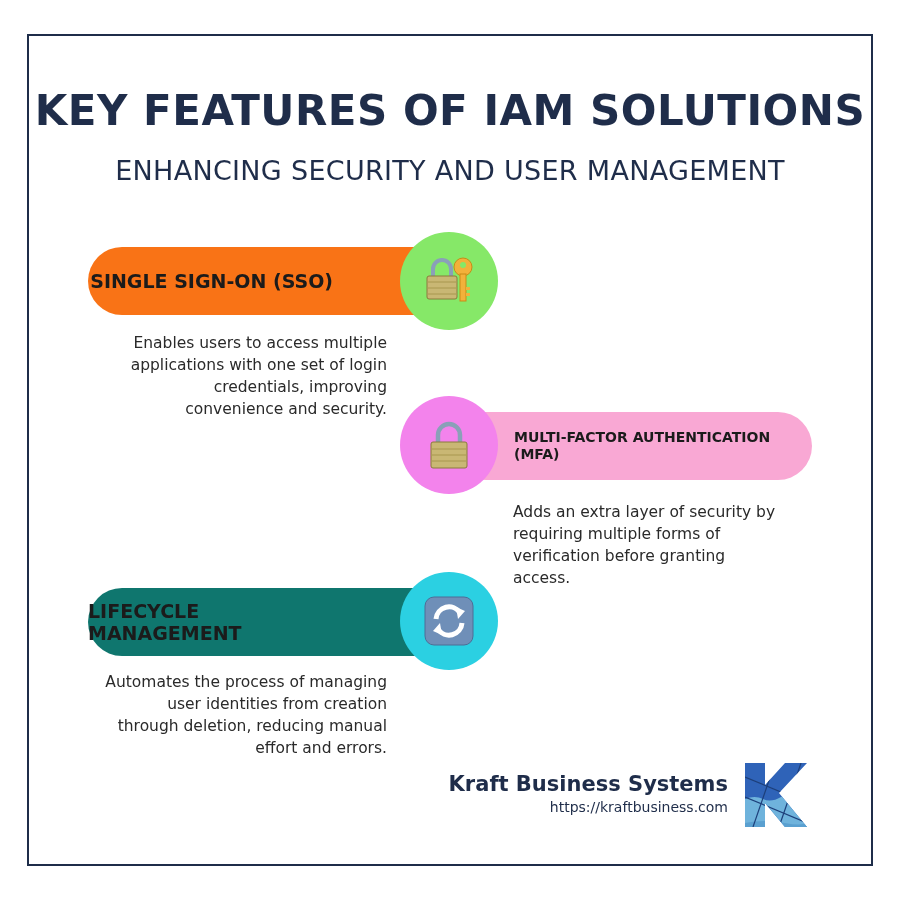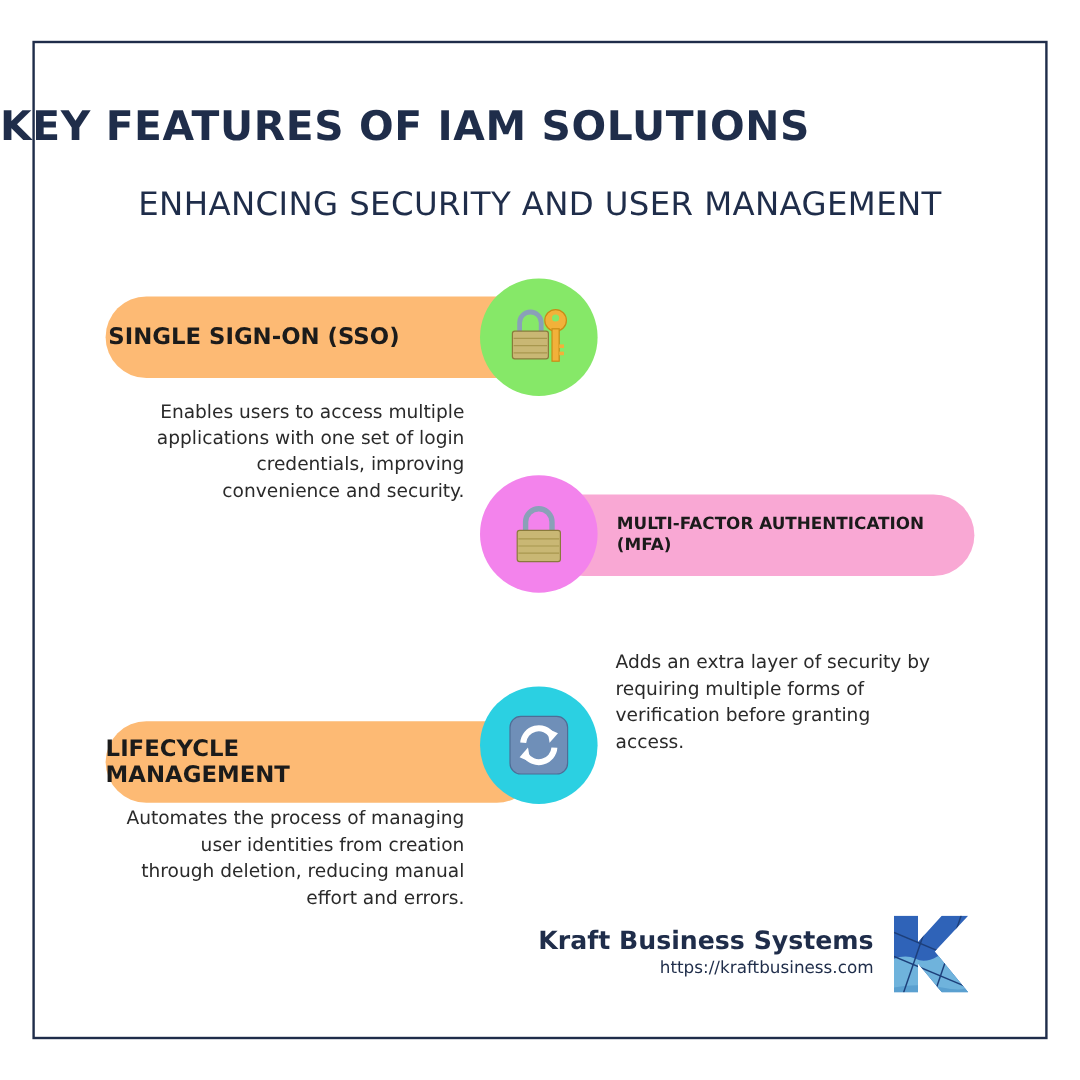--- a/index.html
+++ b/index.html
@@ -1,21 +1,21 @@
 <!DOCTYPE html>
 <html><head>
 <meta charset="utf-8">
 <style>
   html, body { margin:0; padding:0; }
   body { width:900px; height:900px; background:#ffffff; position:relative; overflow:hidden;
          font-family:"DejaVu Sans", "Liberation Sans", sans-serif; color:#1f2a44; }
   .frame { position:absolute; left:27px; top:34px; width:846px; height:832px;
            border:2px solid #1f2d4a; box-sizing:border-box; background:#fff; }
-  .title { position:absolute; left:0; width:900px; top:86px; text-align:left;
-           font-size:34px; font-weight:bold; color:#1f2d4a; letter-spacing:0.5px; }
+  .title { position:absolute; left:0; width:900px; top:86px; text-align:center;
+           font-size:42px; font-weight:bold; color:#1f2d4a; letter-spacing:0.5px; }
   .subtitle { position:absolute; left:0; width:900px; top:155px; text-align:center;
               font-size:27px; color:#1f2d4a; letter-spacing:0.3px; }
   .pill { position:absolute; height:68px; border-radius:34px; box-sizing:border-box;
           display:flex; align-items:center; }
   .pill-left { justify-content:flex-end; padding-right:115px; }
   .pill-right { justify-content:flex-start; padding-left:115px; }
   .pill-label { font-weight:bold; color:#1b1b1b; }
   .circle { position:absolute; width:98px; height:98px; border-radius:50%;
             display:flex; align-items:center; justify-content:center; }
   .desc { position:absolute; font-size:15.5px; line-height:22px; color:#2a2a2a; }
@@ -26,21 +26,21 @@
   .logo { position:absolute; left:745px; top:763px; width:62px; height:64px; }
 </style>
 </head>
 <body>
 
 <div class="frame"></div>
 
 <div class="title">KEY FEATURES OF IAM SOLUTIONS</div>
 <div class="subtitle">ENHANCING SECURITY AND USER MANAGEMENT</div>
 
-<div class="pill pill-left" style="left:88px; top:247px; width:360px; background:#fdba74;">
+<div class="pill pill-left" style="left:88px; top:247px; width:360px; background:#f97316;">
   <span class="pill-label" style="font-size:19px;">SINGLE SIGN-ON (SSO)</span>
 </div>
 <div class="circle" style="left:400px; top:232px; background:#86e868;">
   <svg width="52" height="52" viewBox="0 0 52 52">
     <path d="M10 22 V14 a9 9 0 0 1 18 0 V22" fill="none" stroke="#8aa0b8" stroke-width="4"></path>
     <rect x="4" y="21" width="30" height="23" rx="2" fill="#c9b774" stroke="#8a7a3c" stroke-width="1"></rect>
     <line x1="5" y1="27" x2="33" y2="27" stroke="#a8974e" stroke-width="1"></line>
     <line x1="5" y1="33" x2="33" y2="33" stroke="#a8974e" stroke-width="1"></line>
     <line x1="5" y1="39" x2="33" y2="39" stroke="#a8974e" stroke-width="1"></line>
     <circle cx="40" cy="12" r="9" fill="#f2b13a" stroke="#c88b16" stroke-width="1"></circle>
@@ -65,28 +65,28 @@
 </div>
 <div class="circle" style="left:400px; top:396px; background:#f383ec;">
   <svg width="44" height="50" viewBox="0 0 44 50">
     <path d="M11 24 V15 a11 11 0 0 1 22 0 V24" fill="none" stroke="#8aa0b8" stroke-width="4.5"></path>
     <rect x="4" y="22" width="36" height="26" rx="2" fill="#c9b774" stroke="#8a7a3c" stroke-width="1"></rect>
     <line x1="5" y1="29" x2="39" y2="29" stroke="#a8974e" stroke-width="1"></line>
     <line x1="5" y1="35" x2="39" y2="35" stroke="#a8974e" stroke-width="1"></line>
     <line x1="5" y1="41" x2="39" y2="41" stroke="#a8974e" stroke-width="1"></line>
   </svg>
 </div>
-<div class="desc desc-left" style="left:513px; top:501px;margin-top:40px;">
+<div class="desc desc-left" style="left:513px; top:501px;">
   <div>Adds an extra layer of security by</div>
   <div>requiring multiple forms of</div>
   <div>verification before granting</div>
   <div>access.</div>
 </div>
 
-<div class="pill pill-left" style="left:88px; top:588px; width:360px; background:#fdba74;margin-top:13px;">
+<div class="pill pill-left" style="left:88px; top:588px; width:360px; background:#0f766e;">
   <span class="pill-label" style="font-size:19px;">LIFECYCLE MANAGEMENT</span>
 </div>
 <div class="circle" style="left:400px; top:572px; background:#2bd0e2;">
   <svg width="52" height="52" viewBox="0 0 52 52">
     <rect x="2" y="2" width="48" height="48" rx="9" fill="#6f8fb8" stroke="#4e6d96" stroke-width="1"></rect>
     <path d="M13 24 a13 13 0 0 1 24 -6" fill="none" stroke="#ffffff" stroke-width="5"></path>
     <polygon points="33,12 42,16 35,24" fill="#ffffff"></polygon>
     <path d="M39 28 a13 13 0 0 1 -24 6" fill="none" stroke="#ffffff" stroke-width="5"></path>
     <polygon points="19,40 10,36 17,28" fill="#ffffff"></polygon>
   </svg>

